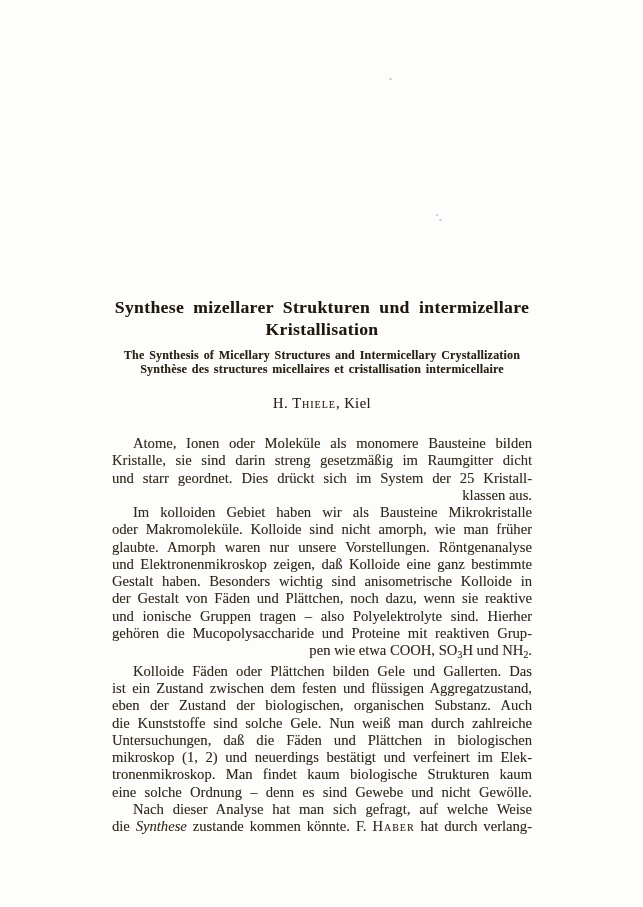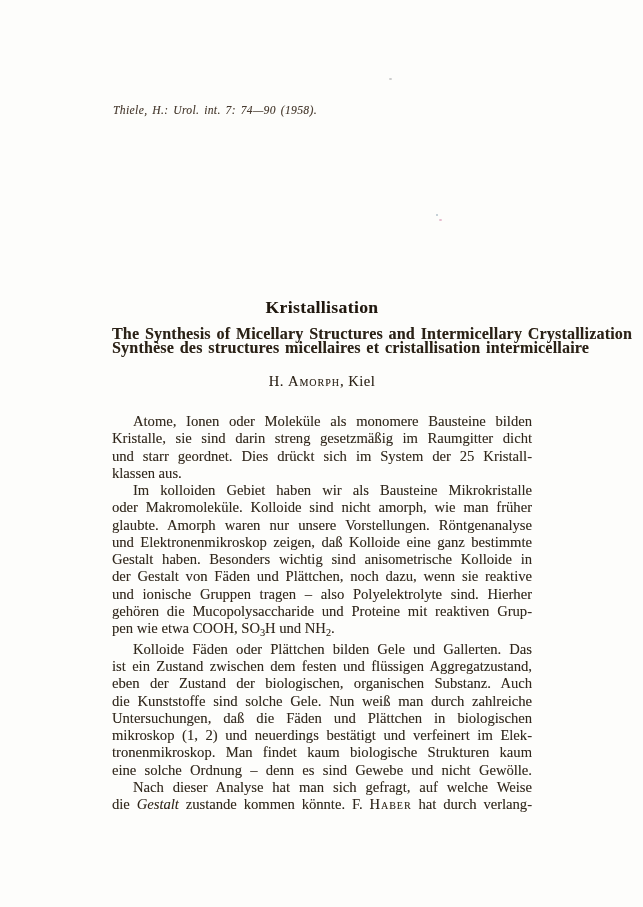--- a/index.html
+++ b/index.html
@@ -41,21 +41,21 @@
     word-spacing: 4.5px;
     color: #20180f;
     text-shadow: 0.25px 0.25px 0.35px rgba(40,28,14,0.4);
   }
   .title .tline { white-space: nowrap; }
 
   .subtitles {
     margin-top: 9px;
     text-align: center;
     font-weight: bold;
-    font-size: 16px;
+    font-size: 12px;
     line-height: 13.5px;
     letter-spacing: 0.2px;
     word-spacing: 1.5px;
     color: #2a2116;
     text-shadow: 0.2px 0.2px 0.3px rgba(50,38,22,0.35);
   }
   .subtitles .sline { white-space: nowrap; }
 
   .author {
     margin-top: 19px;
@@ -69,56 +69,56 @@
   .smallcaps { font-variant: small-caps; letter-spacing: 1px; }
 
   .body-text {
     margin-top: 24px;
     font-size: 14.6px;
     line-height: 17.25px;
     color: #31281d;
     text-shadow: 0.2px 0.2px 0.35px rgba(55,42,26,0.32);
   }
   .para { margin: 0; }
-  .line { text-align: left; }
+  .line { text-align: right; }
   .jline { text-align: justify; text-align-last: justify; }
   .indent { text-indent: 21px; }
   .italic { font-style: italic; }
   .sub { font-size: 70%; vertical-align: -0.25em; }
 
   
   .speck { position: absolute; border-radius: 50%; opacity: 0.8; }
   .speck-1 { left: 389px; top: 78px;  width: 3px; height: 2px; background: #bdbdbd; }
   .speck-2 { left: 436px; top: 214px; width: 2px; height: 2px; background: #a3b4c0; }
   .speck-3 { left: 439px; top: 219px; width: 3px; height: 2px; background: #dfa8bf; }
 </style>
 </head>
 <body>
 
 <div class="page">
 
-  <div class="citation">Thiele, H.: Urol. int. 7: 74—90 (1958).</div>
 
   <div class="speck speck-1"></div>
   <div class="speck speck-2"></div>
   <div class="speck speck-3"></div>
 
   <div class="content">
 
     <div class="title">
+      <div class="tline">Synthese mizellarer Strukturen und intermizellare</div>
       <div class="tline">Kristallisation</div>
     </div>
 
     <div class="subtitles">
       <div class="sline">The Synthesis of Micellary Structures and Intermicellary Crystallization</div>
       <div class="sline">Synthèse des structures micellaires et cristallisation intermicellaire</div>
     </div>
 
     <div class="author">
-      <span>H. </span><span class="smallcaps">Amorph</span><span>, Kiel</span>
+      <span>H. </span><span class="smallcaps">Thiele</span><span>, Kiel</span>
     </div>
 
     <div class="body-text">
         <div class="para">
           <div class="line indent jline">Atome, Ionen oder Moleküle als monomere Bausteine bilden</div>
           <div class="line jline">Kristalle, sie sind darin streng gesetzmäßig im Raumgitter dicht</div>
           <div class="line jline">und starr geordnet. Dies drückt sich im System der 25 Kristall-</div>
           <div class="line">klassen aus.</div>
         </div>
         <div class="para">
@@ -137,18 +137,18 @@
           <div class="line jline">ist ein Zustand zwischen dem festen und flüssigen Aggregatzustand,</div>
           <div class="line jline">eben der Zustand der biologischen, organischen Substanz. Auch</div>
           <div class="line jline">die Kunststoffe sind solche Gele. Nun weiß man durch zahlreiche</div>
           <div class="line jline">Untersuchungen, daß die Fäden und Plättchen in biologischen</div>
           <div class="line jline">mikroskop (1, 2) und neuerdings bestätigt und verfeinert im Elek-</div>
           <div class="line jline">tronenmikroskop. Man findet kaum biologische Strukturen kaum</div>
           <div class="line jline">eine solche Ordnung – denn es sind Gewebe und nicht Gewölle.</div>
         </div>
         <div class="para">
           <div class="line indent jline">Nach dieser Analyse hat man sich gefragt, auf welche Weise</div>
-          <div class="line jline"><span>die </span><span class="italic">Gestalt</span><span> zustande kommen könnte. F. </span><span class="smallcaps">Haber</span><span> hat durch verlang-</span></div>
+          <div class="line jline"><span>die </span><span class="italic">Synthese</span><span> zustande kommen könnte. F. </span><span class="smallcaps">Haber</span><span> hat durch verlang-</span></div>
         </div>
       </div>
 
   </div>
 </div>
 
 </body></html>

